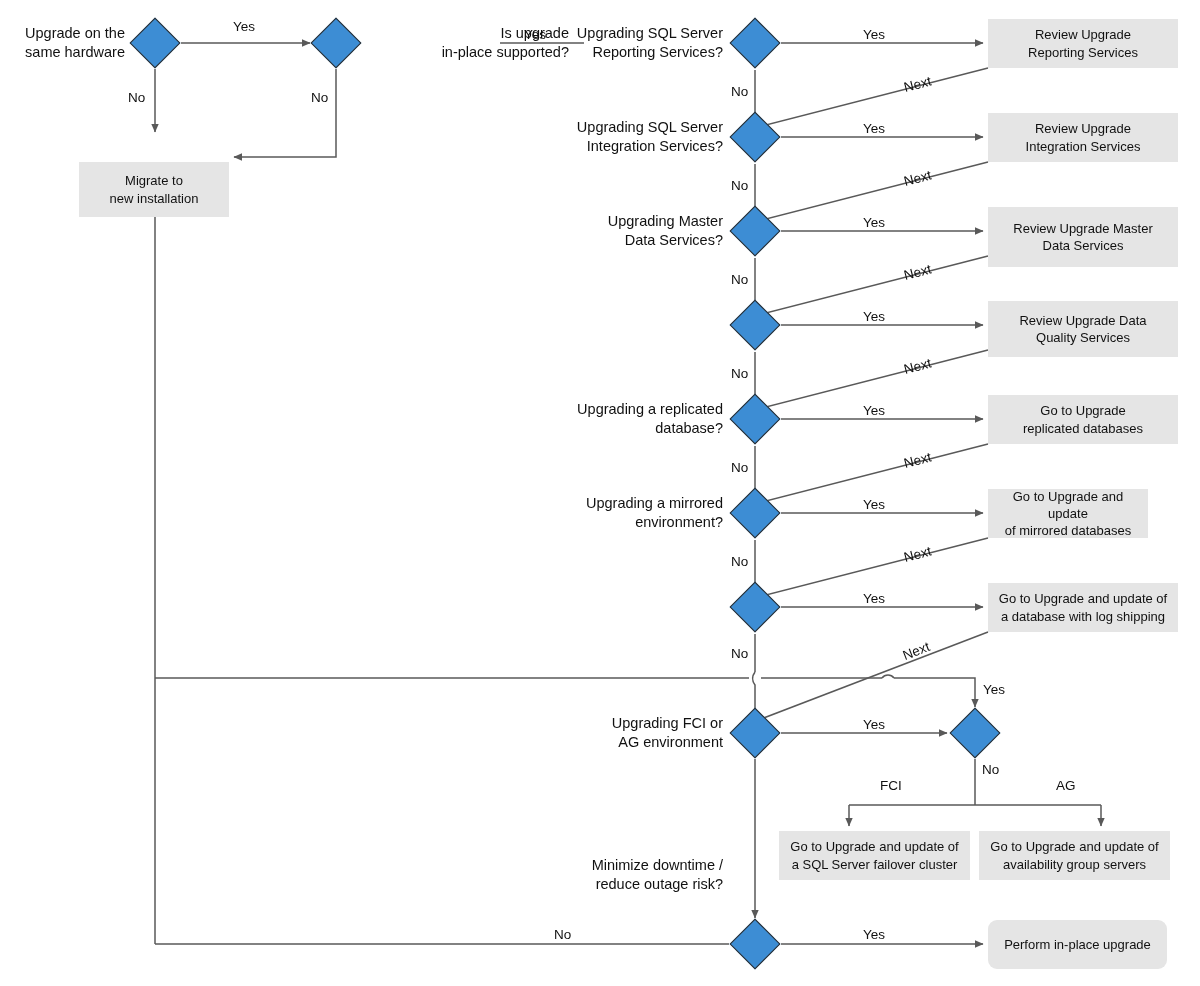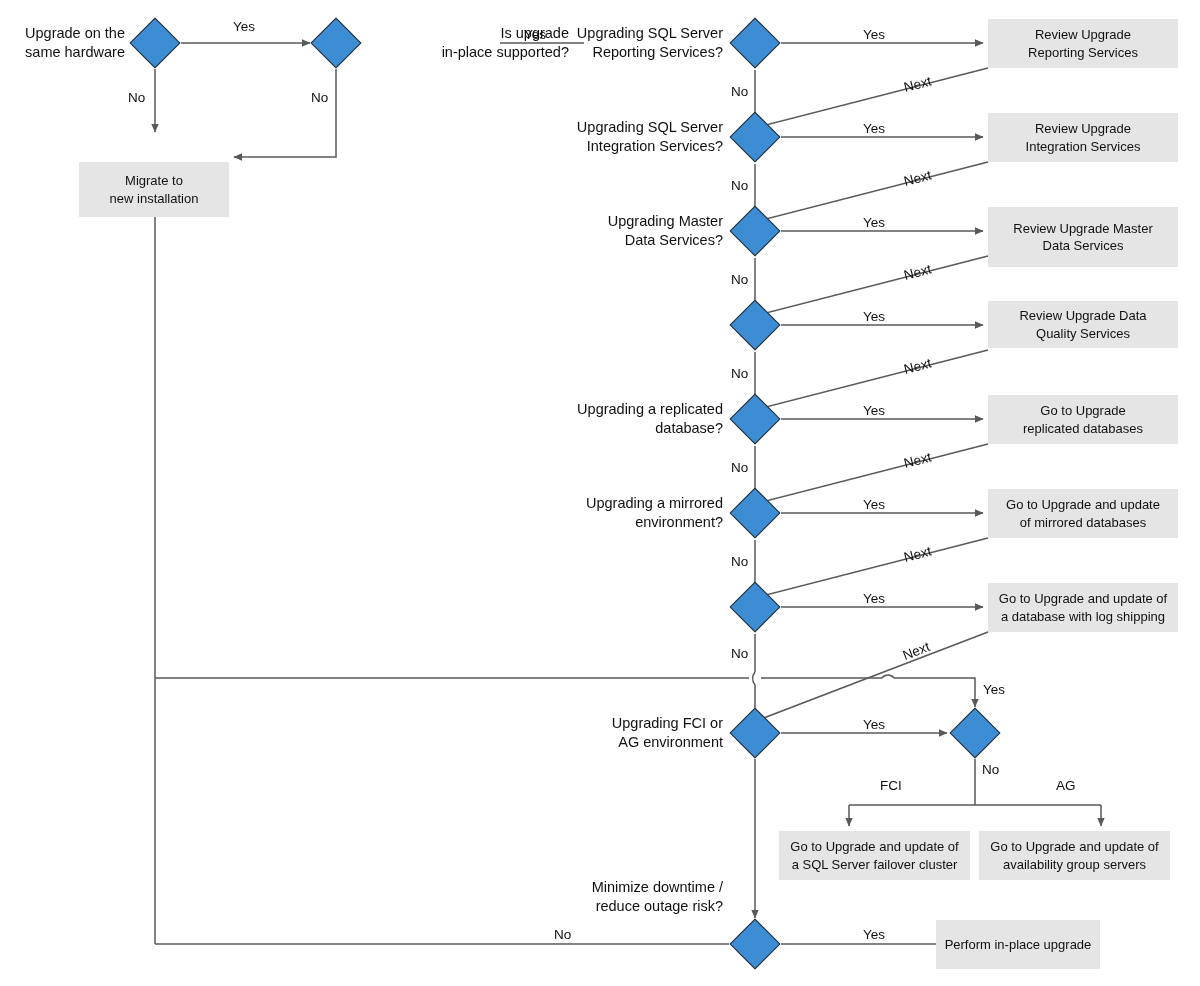--- a/index.html
+++ b/index.html
@@ -183,35 +183,35 @@
     <div class="elbl rot" style="left:906px; top:174px; transform:rotate(-14.5deg);">Next</div>
 
     <div class="lbl r" style="left:523px; top:212px; width:200px;">Upgrading Master<br>Data Services?</div>
     <div class="dia" style="left:737px; top:213px; width:36px; height:36px;"></div>
     <div class="pbox" style="left:988px; top:207px; width:190px; height:60px;">Review Upgrade Master<br>Data Services</div>
     <div class="elbl" style="left:863px; top:215px;">Yes</div>
     <div class="elbl" style="left:731px; top:272px;">No</div>
     <div class="elbl rot" style="left:906px; top:268px; transform:rotate(-14.5deg);">Next</div>
 
     <div class="dia" style="left:737px; top:307px; width:36px; height:36px;"></div>
-    <div class="pbox" style="left:988px; top:301px; width:190px; height:47px;">Review Upgrade Data<br>Quality Services</div>
+    <div class="pbox" style="left:988px; top:301px; width:190px; height:56px;">Review Upgrade Data<br>Quality Services</div>
     <div class="elbl" style="left:863px; top:309px;">Yes</div>
     <div class="elbl" style="left:731px; top:366px;">No</div>
     <div class="elbl rot" style="left:906px; top:362px; transform:rotate(-14.5deg);">Next</div>
 
     <div class="lbl r" style="left:523px; top:400px; width:200px;">Upgrading a replicated<br>database?</div>
     <div class="dia" style="left:737px; top:401px; width:36px; height:36px;"></div>
     <div class="pbox" style="left:988px; top:395px; width:190px; height:49px;">Go to Upgrade<br>replicated databases</div>
     <div class="elbl" style="left:863px; top:403px;">Yes</div>
     <div class="elbl" style="left:731px; top:460px;">No</div>
     <div class="elbl rot" style="left:906px; top:456px; transform:rotate(-14.5deg);">Next</div>
 
     <div class="lbl r" style="left:523px; top:494px; width:200px;">Upgrading a mirrored<br>environment?</div>
     <div class="dia" style="left:737px; top:495px; width:36px; height:36px;"></div>
-    <div class="pbox" style="left:988px; top:489px; width:190px; height:49px;">Go to Upgrade and update<br>of mirrored databases</div>
+    <div class="pbox" style="left:988px; top:489px; width:160px; height:49px;">Go to Upgrade and update<br>of mirrored databases</div>
     <div class="elbl" style="left:863px; top:497px;">Yes</div>
     <div class="elbl" style="left:731px; top:554px;">No</div>
     <div class="elbl rot" style="left:906px; top:550px; transform:rotate(-14.5deg);">Next</div>
 
     <div class="dia" style="left:737px; top:589px; width:36px; height:36px;"></div>
     <div class="pbox" style="left:988px; top:583px; width:190px; height:49px;">Go to Upgrade and update of<br>a database with log shipping</div>
     <div class="elbl" style="left:863px; top:591px;">Yes</div>
     <div class="elbl" style="left:731px; top:646px;">No</div>
     <div class="elbl rot" style="left:906px; top:648px; transform:rotate(-21deg);">Next</div>
 
@@ -222,20 +222,20 @@
     <div class="dia" style="left:957px; top:715px; width:36px; height:36px;"></div>
     <div class="elbl" style="left:983px; top:682px;">Yes</div>
     <div class="elbl" style="left:982px; top:762px;">No</div>
 
     <div class="elbl" style="left:880px; top:778px;">FCI</div>
     <div class="elbl" style="left:1056px; top:778px;text-align:center;">AG</div>
 
     <div class="pbox" style="left:779px; top:831px; width:191px; height:49px;">Go to Upgrade and update of<br>a SQL Server failover cluster</div>
     <div class="pbox" style="left:979px; top:831px; width:191px; height:49px;">Go to Upgrade and update of<br>availability group servers</div>
 
-    <div class="lbl r" style="left:523px; top:878px; width:200px;">Minimize downtime /<br>reduce outage risk?</div>
+    <div class="lbl r" style="left:523px; top:856px; width:200px;">Minimize downtime /<br>reduce outage risk?</div>
     <div class="dia" style="left:737px; top:926px; width:36px; height:36px;"></div>
     <div class="elbl" style="left:863px; top:927px;">Yes</div>
     <div class="elbl" style="left:554px; top:927px;">No</div>
-    <div class="pbox" style="left:936px; top:920px; width:164px; height:49px;">Perform in-place upgrade</div>
+    <div class="pbox" style="left:988px; top:920px; width:179px; height:49px;border-radius:9px;">Perform in-place upgrade</div>
 
   </div>
 </div>
 
 </body></html>

